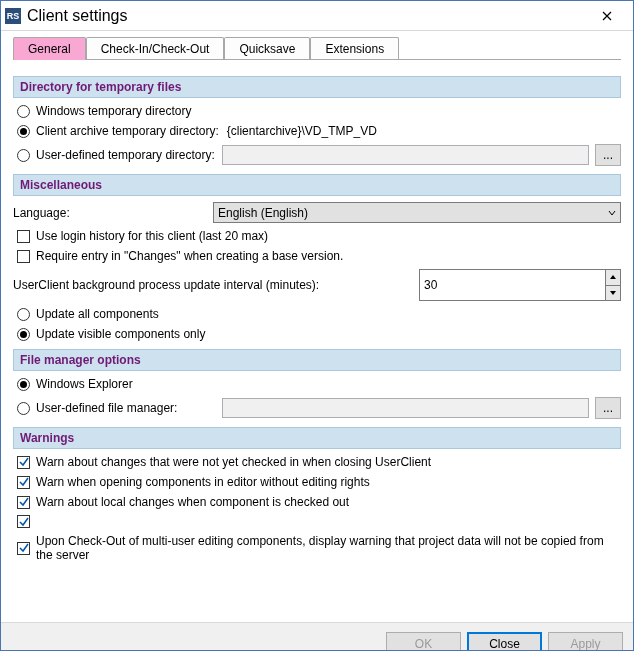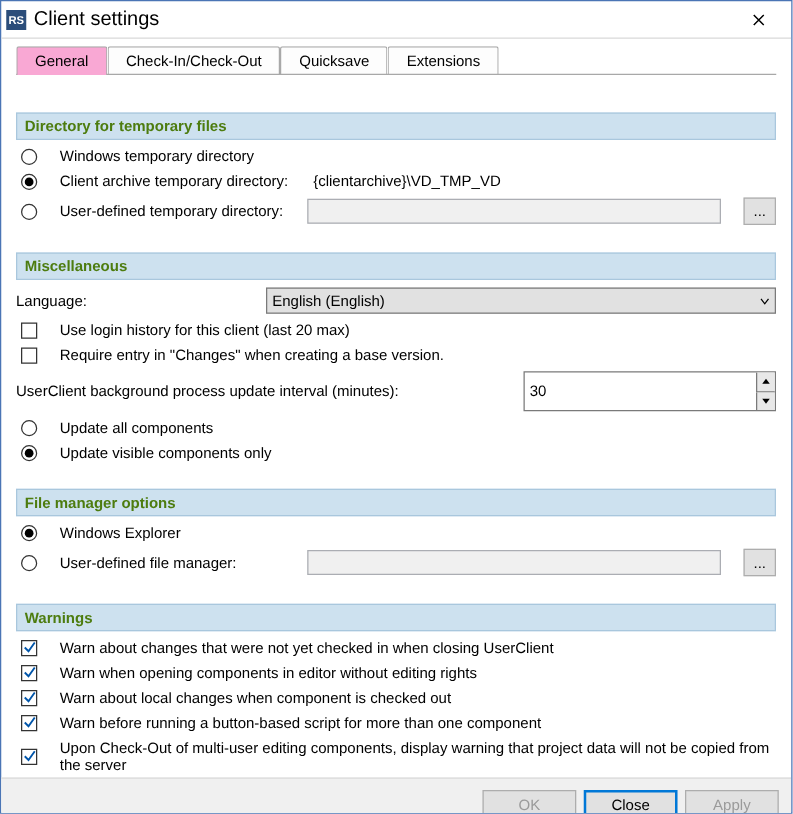--- a/index.html
+++ b/index.html
@@ -66,27 +66,27 @@
   }
   
   .content {
     padding: 8px 12px 6px 12px;
     overflow-y: auto;
     height: 562px;
   }
   .section-hdr {
     background: #cde1ef;
     border: 1px solid #a9c7dd;
-    color: #4d7c0f;
+    color: #701a75;
     font-weight: bold;
     padding: 3px 6px;
-    margin-top: 22px;
+    margin-top: 8px;
   }
   .row { display: flex; align-items: center; margin: 6px 0; }
-  .indent { padding-left: 4px; gap: 12px; }
+  .indent { padding-left: 4px; }
   .radio, .check {
     width: 13px; height: 13px;
     border: 1px solid #333;
     margin-right: 6px;
     display: inline-flex; align-items: center; justify-content: center;
     background: #fff;
     flex-shrink: 0;
   }
   .radio { border-radius: 50%; }
   .radio.selected::after {
@@ -294,21 +294,20 @@
         </svg>
       </span>
     <span class="label">Warn about local changes when component is checked out</span>
   </div>
   <div class="row indent">
     <span class="check checked">
         <svg viewBox="0 0 10 10">
           <path d="M1 5 L4 8 L9 1" stroke="#0055aa" fill="none" stroke-width="1.5"></path>
         </svg>
       </span>
-    <span class="label">Warn before running a button-based script for more than one component</span>
   </div>
   <div class="row indent">
     <span class="check checked">
         <svg viewBox="0 0 10 10">
           <path d="M1 5 L4 8 L9 1" stroke="#0055aa" fill="none" stroke-width="1.5"></path>
         </svg>
       </span>
     <span class="label">Upon Check-Out of multi-user editing components, display warning that project data will not be copied from the server</span>
   </div>
 

